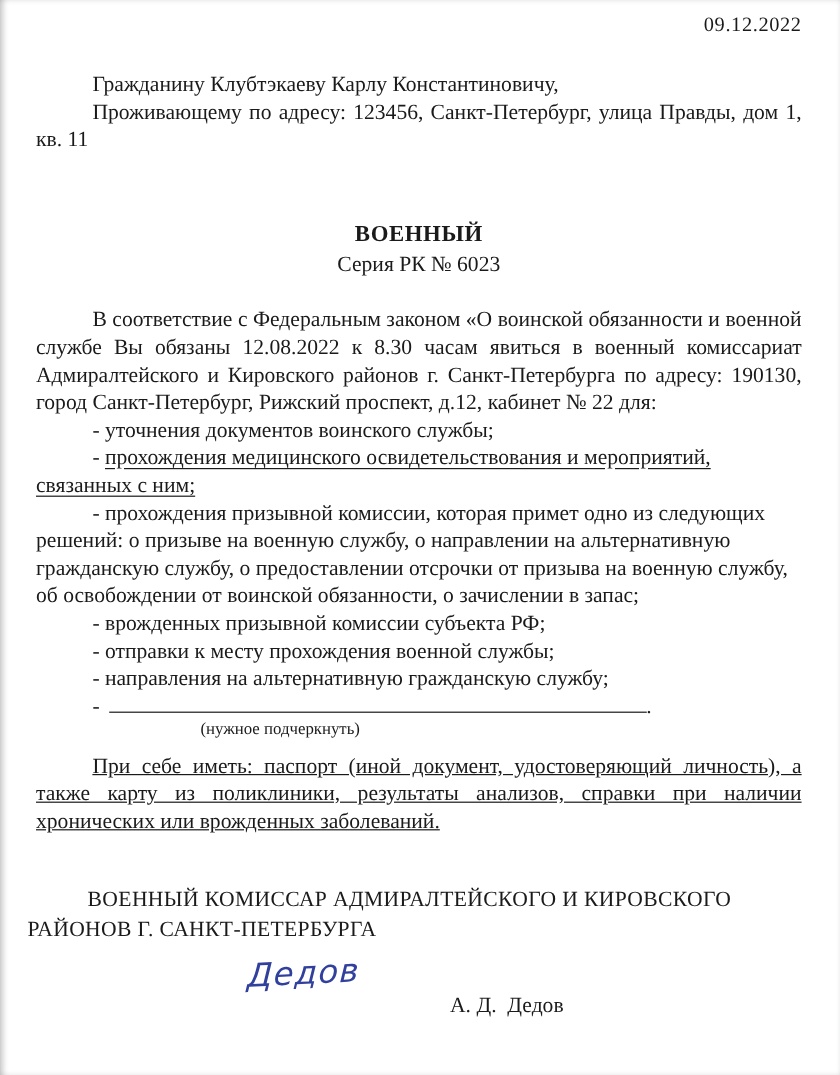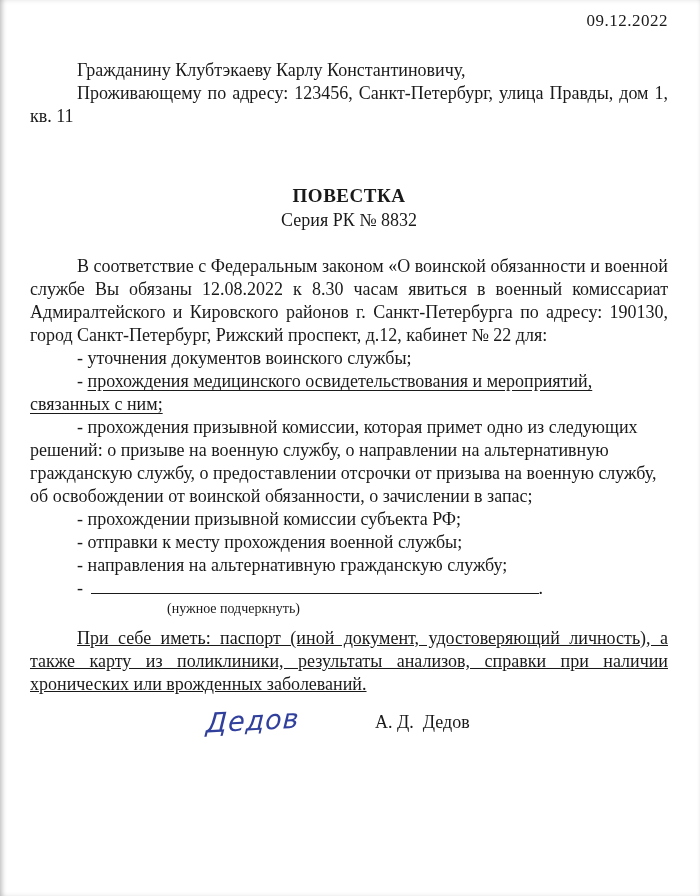--- a/index.html
+++ b/index.html
@@ -40,52 +40,53 @@
   .official{margin-top:41px;margin-left:-7px;text-indent:50px;font-size:18px;line-height:25px;letter-spacing:.3px;}
   .sig-row{position:relative;height:46px;margin-top:15px;}
   .sig-hand{
     position:absolute;left:176px;top:-2px;
     font-family:"DejaVu Sans",sans-serif;
     font-style:italic;font-weight:500;
     font-size:27px;letter-spacing:1px;
     color:#31409c;
     transform:rotate(-3deg) skewX(-6deg);
   }
-  .sig-name{position:absolute;left:345px;top:0;white-space:pre;}
+  .sig-name{position:absolute;left:345px;top:24px;white-space:pre;}
 </style>
 </head>
 <body>
 
 <div class="page">
 
   <div class="date">09.12.2022</div>
 
   <div class="recipient">
     <p>Гражданину Клубтэкаеву Карлу Константиновичу,</p>
     <p>Проживающему по адресу: 123456, Санкт-Петербург, улица Правды, дом 1, кв. 11</p>
   </div>
 
-  <div class="doc-title">ПОВЕСТКА</div>
-  <div class="doc-series">Серия РК № 8832</div>
+  <div class="doc-title">ВОЕННЫЙ</div>
+  <div class="doc-series">Серия РК № 6023</div>
 
   <p class="intro">В соответствие с Федеральным законом «О воинской обязанности и военной службе Вы обязаны 12.08.2022 к 8.30 часам явиться в военный комиссариат Адмиралтейского и Кировского районов г. Санкт-Петербурга по адресу: 190130, город Санкт-Петербург, Рижский проспект, д.12, кабинет № 22 для:</p>
 
   <div>
     <p class="item"><span>- </span><span>уточнения документов воинского службы;</span></p>
     <p class="item"><span>- </span><span class="ul">прохождения медицинского освидетельствования и мероприятий, связанных с ним;</span></p>
     <p class="item"><span>- </span><span>прохождения призывной комиссии, которая примет одно из следующих решений: о призыве на военную службу, о направлении на альтернативную гражданскую службу, о предоставлении отсрочки от призыва на военную службу, об освобождении от воинской обязанности, о зачислении в запас;</span></p>
-    <p class="item"><span>- </span><span>прохождении призывной комиссии субъекта РФ;</span></p>
+    <p class="item"><span>- </span><span>врожденных призывной комиссии субъекта РФ;</span></p>
     <p class="item"><span>- </span><span>отправки к месту прохождения военной службы;</span></p>
     <p class="item"><span>- </span><span>направления на альтернативную гражданскую службу;</span></p>
     <p class="item blank-row"><span>- </span><span class="blank-rule"></span><span>.</span></p>
   </div>
 
   <div class="note-small">(нужное подчеркнуть)</div>
 
   <p class="bring">При себе иметь: паспорт (иной документ, удостоверяющий личность), а также карту из поликлиники, результаты анализов, справки при наличии хронических или врожденных заболеваний.</p>
 
+  <p class="official">ВОЕННЫЙ КОМИССАР АДМИРАЛТЕЙСКОГО И КИРОВСКОГО РАЙОНОВ Г. САНКТ-ПЕТЕРБУРГА</p>
 
   <div class="sig-row">
     <span class="sig-hand">Дедов</span>
     <span class="sig-name">А. Д.  Дедов</span>
   </div>
 
 </div>
 
 </body></html>

